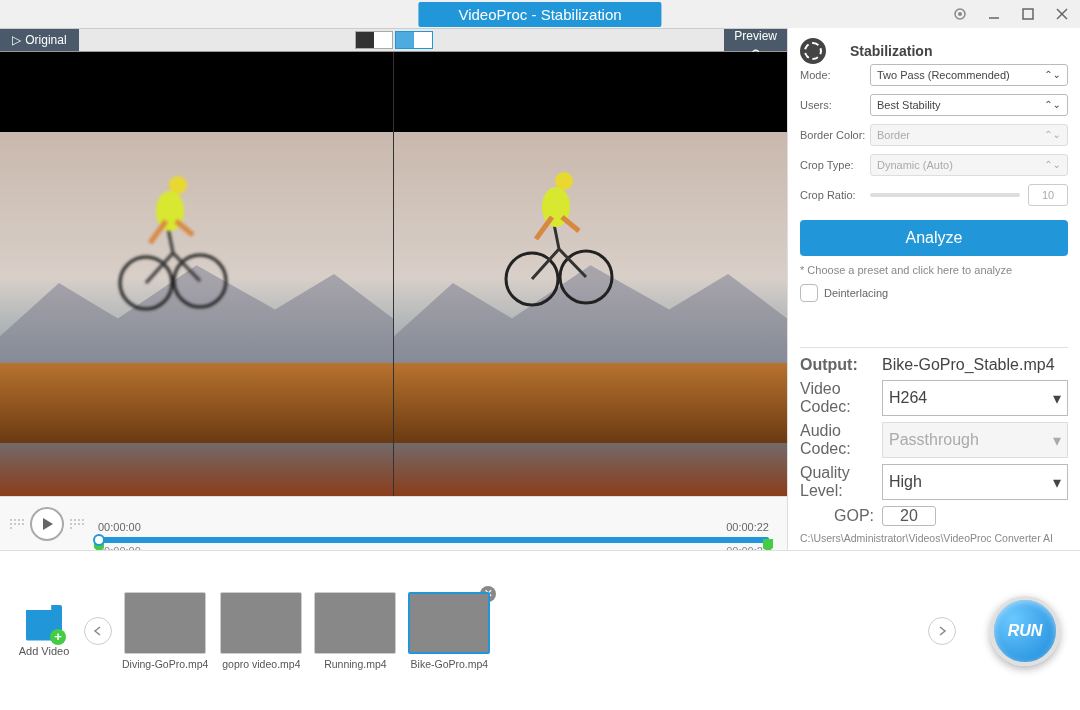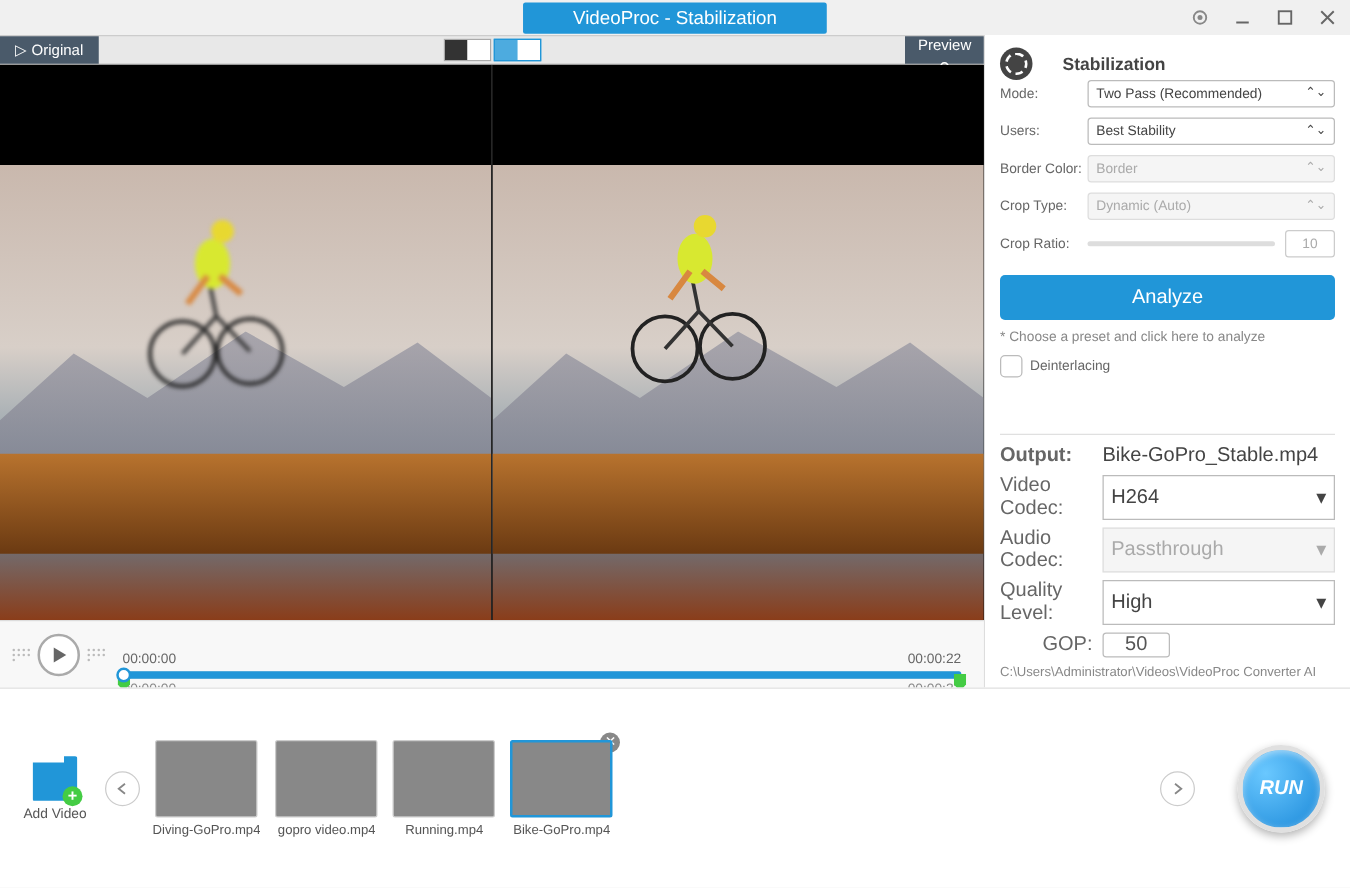--- a/index.html
+++ b/index.html
@@ -299,21 +299,21 @@
         </div>
       <div class="outline">
           <span class="lab n">Quality Level:</span>
           <div class="val">
             <span>High</span>
             <span>▾</span>
           </div>
         </div>
       <div class="outline">
           <span class="lab n" style="text-align:right; padding-right:8px">GOP:</span>
-          <div class="num">50</div>
+          <div class="num">20</div>
         </div>
       <div class="path">C:\Users\Administrator\Videos\VideoProc Converter AI</div>
     </div>
   </div>
 </div>
 
 <div class="bottom">
   <div class="addvid">
     <div class="aicon"></div>
     <span>Add Video</span>

